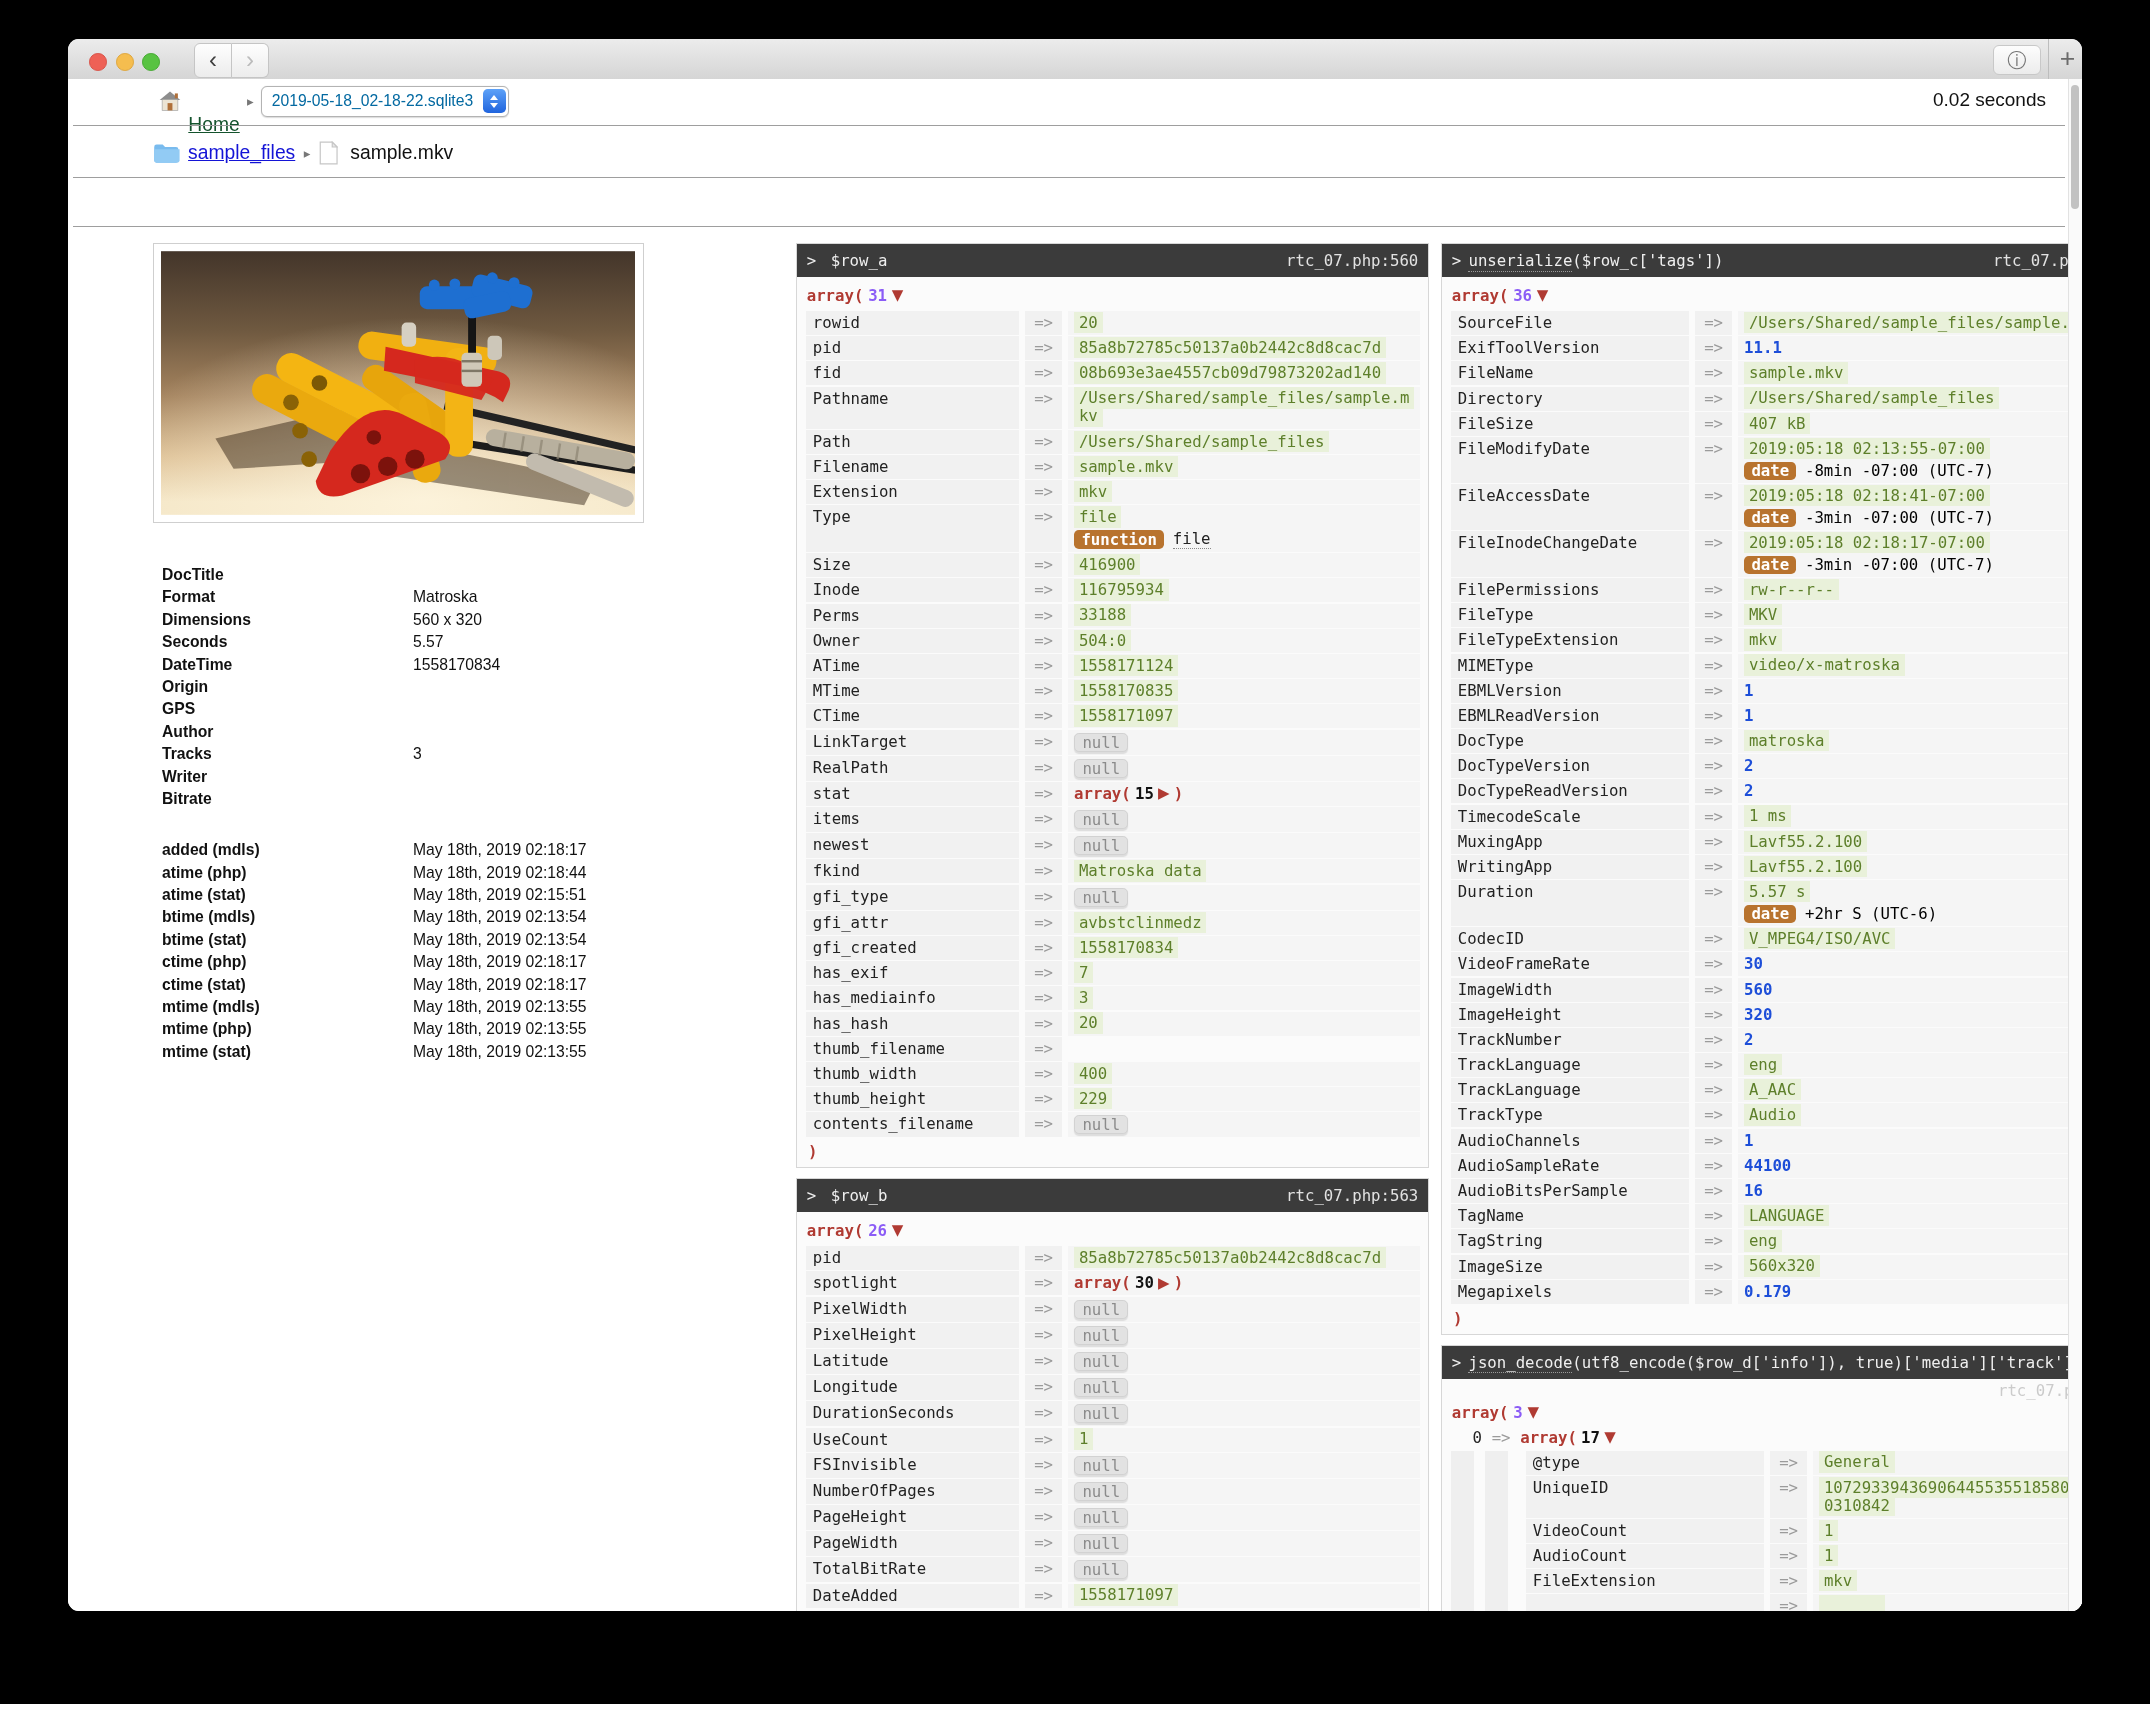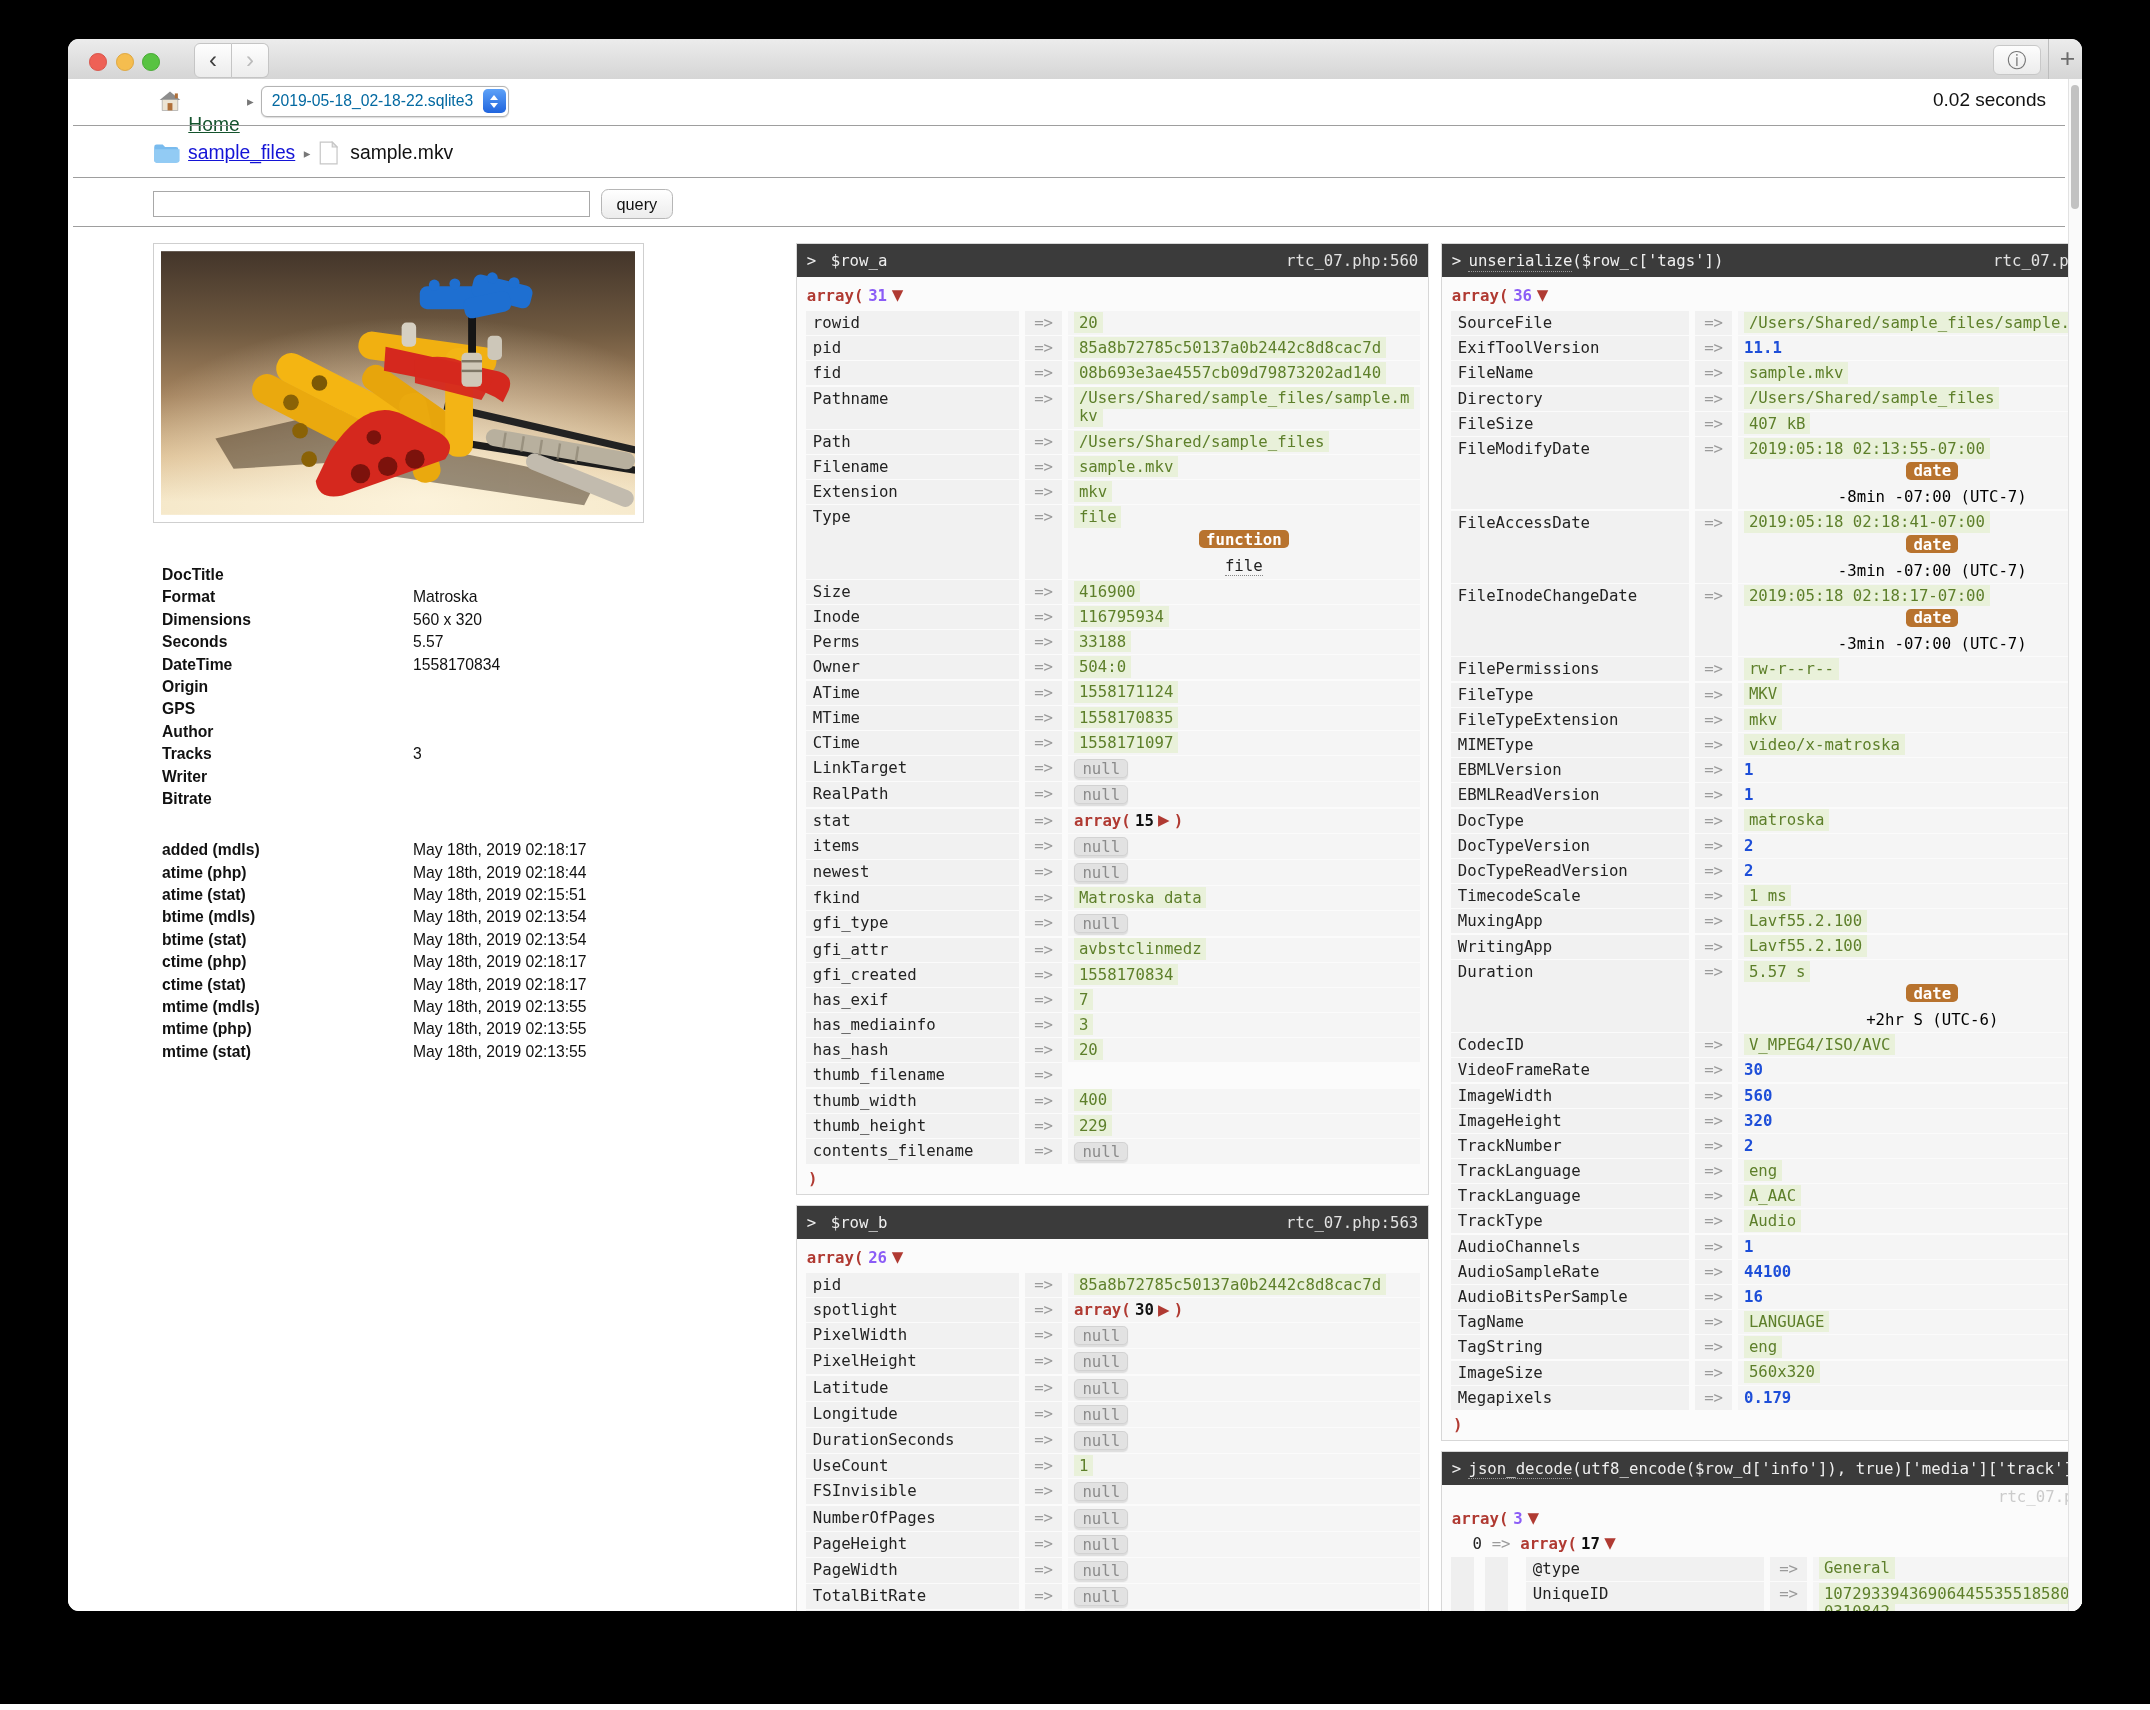--- a/index.html
+++ b/index.html
@@ -76,21 +76,21 @@
   .krow{display:flex;gap:6px;margin-bottom:1.2px;align-items:stretch;}
   .kkey{flex:0 0 199px;background:#f1f1f1;padding:3px 7.3px;color:#222;line-height:18px;white-space:nowrap;overflow:hidden;}
   .col-right .kkey{flex-basis:224px;}
   .karr{flex:0 0 37px;background:#f1f1f1;color:#9b9b9b;display:flex;align-items:flex-start;justify-content:center;padding-top:3px;line-height:18px;}
   .kval{flex:1;background:#f5f5f5;padding:3px 6px;line-height:18px;word-break:break-all;}
   .vstr{background:#e9f1da;color:#5d7f2a;padding:1.2px 4.8px;-webkit-box-decoration-break:clone;box-decoration-break:clone;}
   .vnum{color:#1d4ed8;font-weight:bold;}
   .vnull{display:inline-block;background:#e2e2e2;color:#8b8b8b;border-radius:4.8px;padding:0px 7.3px;border:0.6px solid #d2d2d2;box-shadow:0 1.2px 1.2px rgba(0,0,0,.10);line-height:17px;}
   .varr{display:inline-flex;gap:4.2px;color:#b03a32;font-weight:bold;align-items:center;}
   .varr .cnt{color:#111;}
-  .bline{display:flex;align-items:center;gap:8.5px;margin-top:3.6px;flex-direction:column;}
+  .bline{display:flex;align-items:center;gap:8.5px;margin-top:3.6px;}
   .badge{background:#b8732e;color:#fff;border-radius:4.8px;padding:0.6px 7.3px;font-weight:bold;line-height:17px;}
   .dotted{border-bottom:1.8px dotted #888;color:#222;}
   .kclose{color:#b03a32;font-weight:bold;margin:4.8px 0 0 2.4px;height:18px;}
   .dref{text-align:right;color:#cbcbcb;padding:2.4px 4.8px 0 0;font-family:"DejaVu Sans Mono",monospace;font-size:15.7px;}
   .drow0{display:flex;gap:9.7px;align-items:center;padding-left:22px;margin:4.8px 0 3.6px;color:#222;}
   .drow0 .k0{color:#222;}
   .drow0 .ar{color:#9b9b9b;}
   .dnest{position:relative;margin-left:75px;}
   .dnest .bar{position:absolute;top:0;bottom:0;width:23px;background:#efefef;}
   .bar1{left:-75px;} .bar2{left:-41px;}
@@ -151,24 +151,20 @@
       <a href="#" class="link-blue">sample_files</a>
       <span class="crumb-sep">▸</span>
       <svg width="19.3" height="24" viewBox="0 0 32 40">
         <path d="M2 2 h20 l8 8 v28 h-28 Z" fill="#ffffff" stroke="#c6c6c6" stroke-width="2"></path>
         <path d="M22 2 l8 8 h-8 Z" fill="#e9e9e9" stroke="#c6c6c6" stroke-width="2"></path>
       </svg>
       <span class="fname">sample.mkv</span>
     </div>
     <div class="hr" style="top:98px"></div>
 
-    <div class="row-query">
-      <input class="qinput" type="text" value="" style="">
-      <button class="qbtn">query</button>
-    </div>
     <div class="hr" style="top:147px"></div>
 
     <div class="imgcard">
       <svg width="474" height="264" viewBox="0 0 784 436">
         <defs>
           <linearGradient id="bg" x1="0" y1="0" x2="0" y2="1">
             <stop offset="0" stop-color="#43352a"></stop>
               <stop offset="0.3" stop-color="#6f5940"></stop>
             <stop offset="0.55" stop-color="#a5845f"></stop>
               <stop offset="0.78" stop-color="#dcbe92"></stop>

